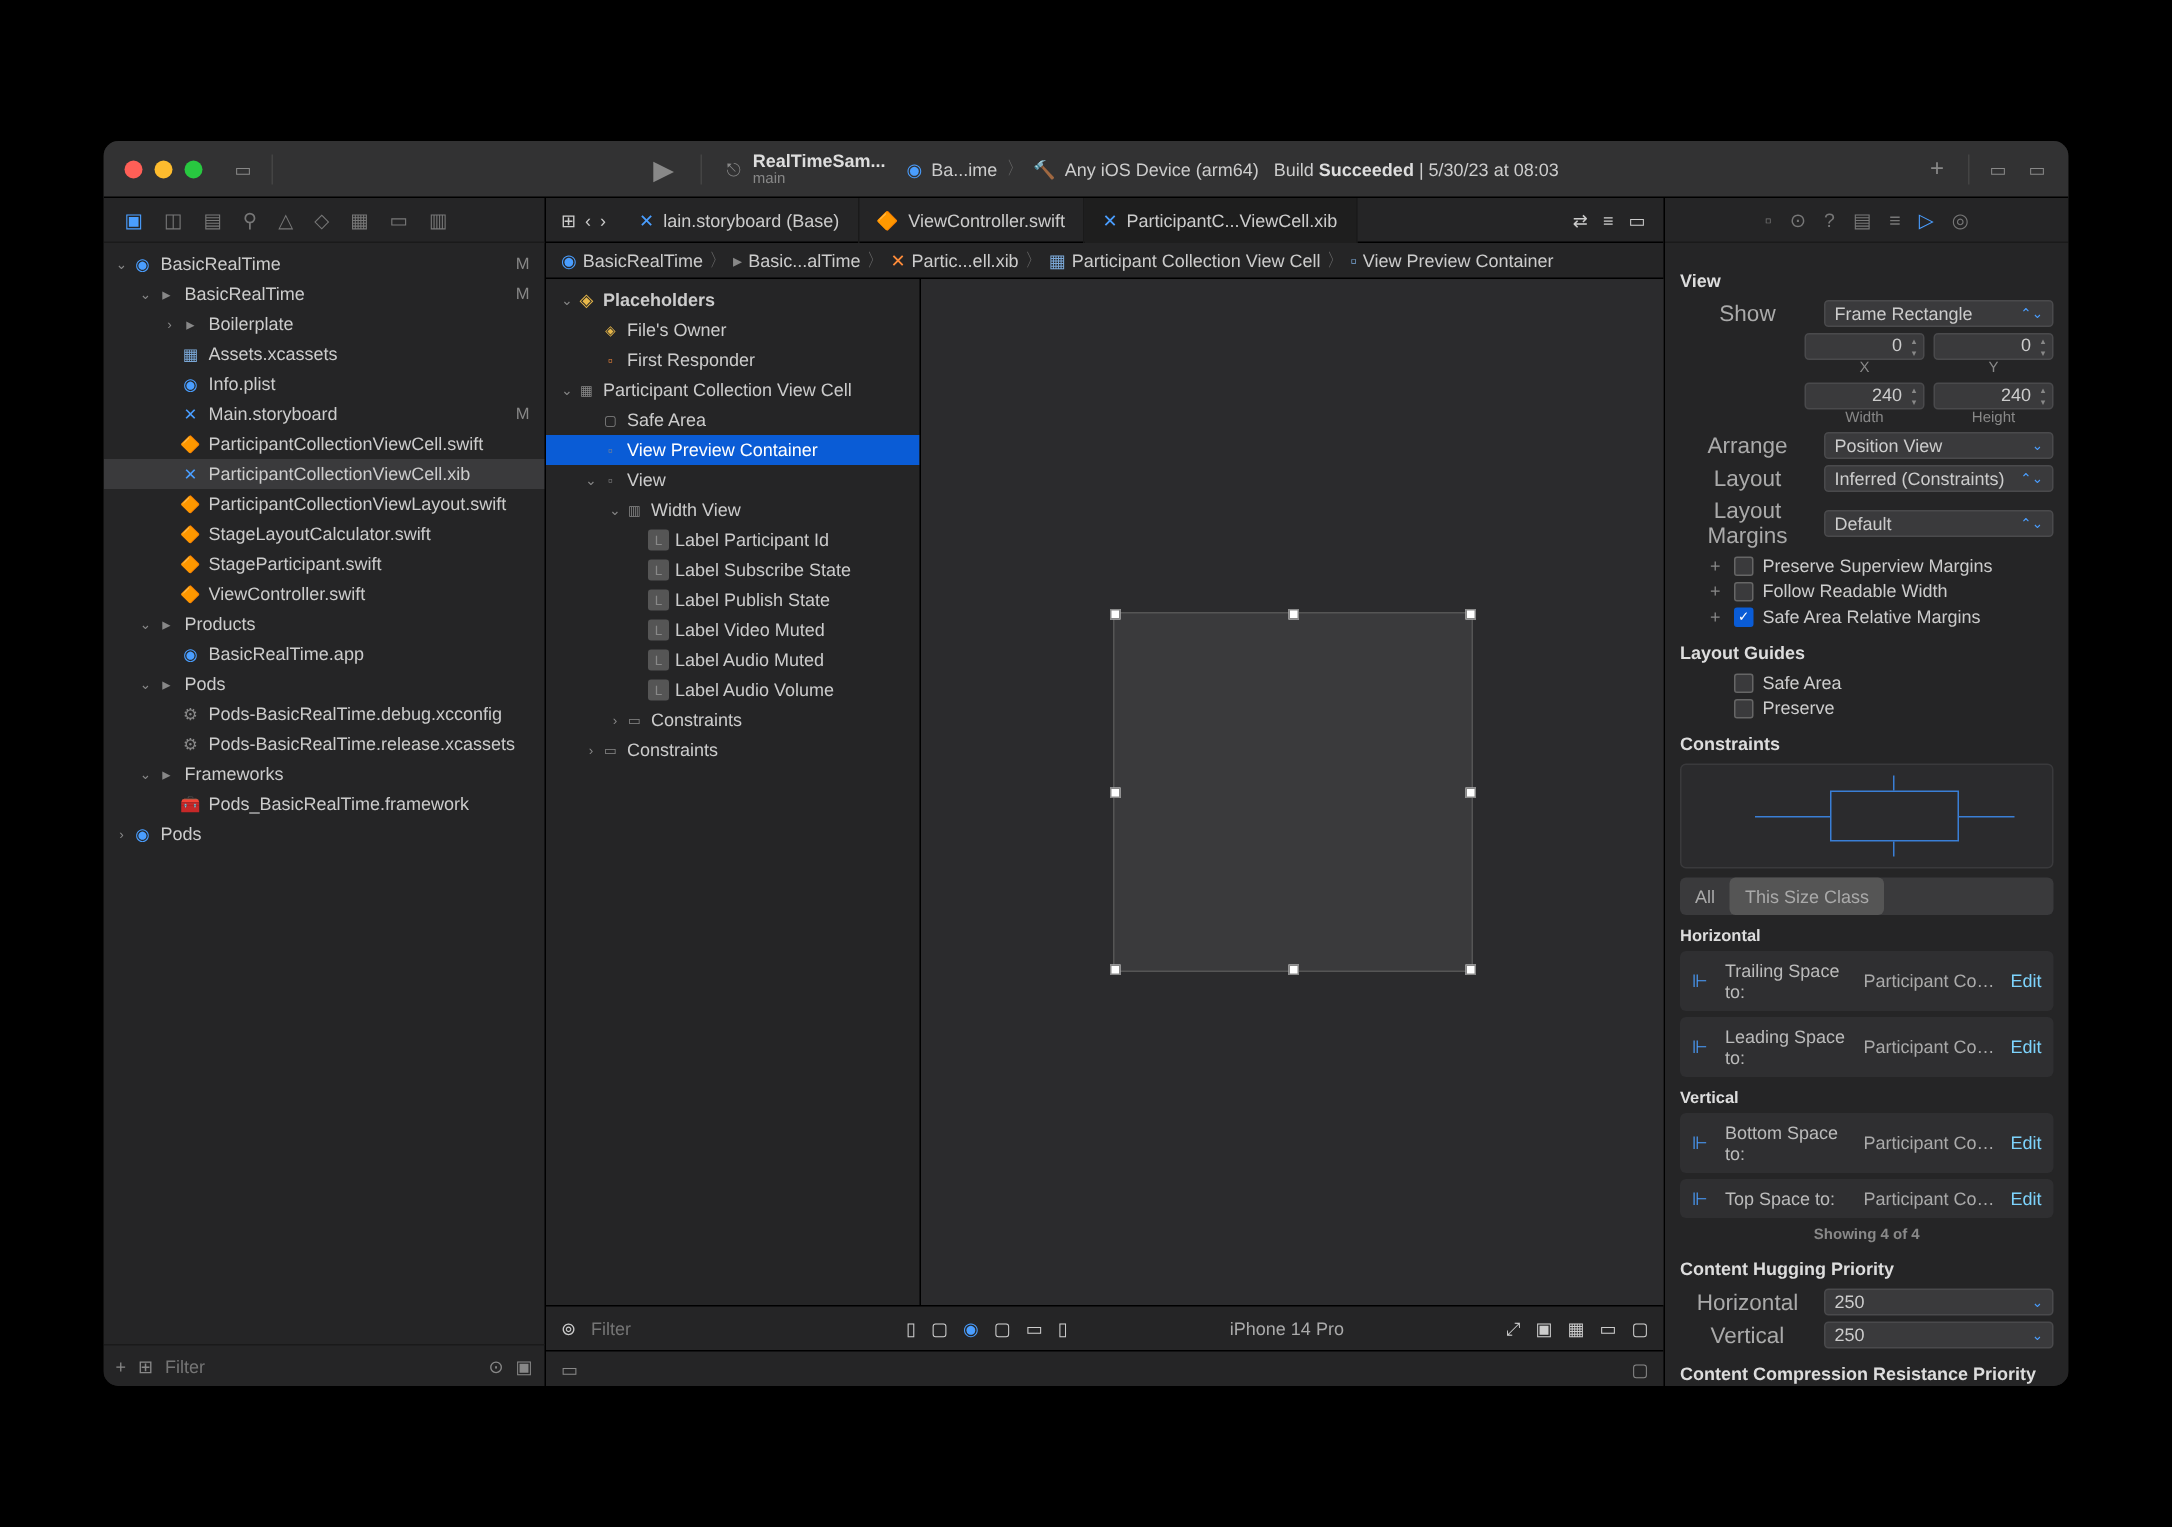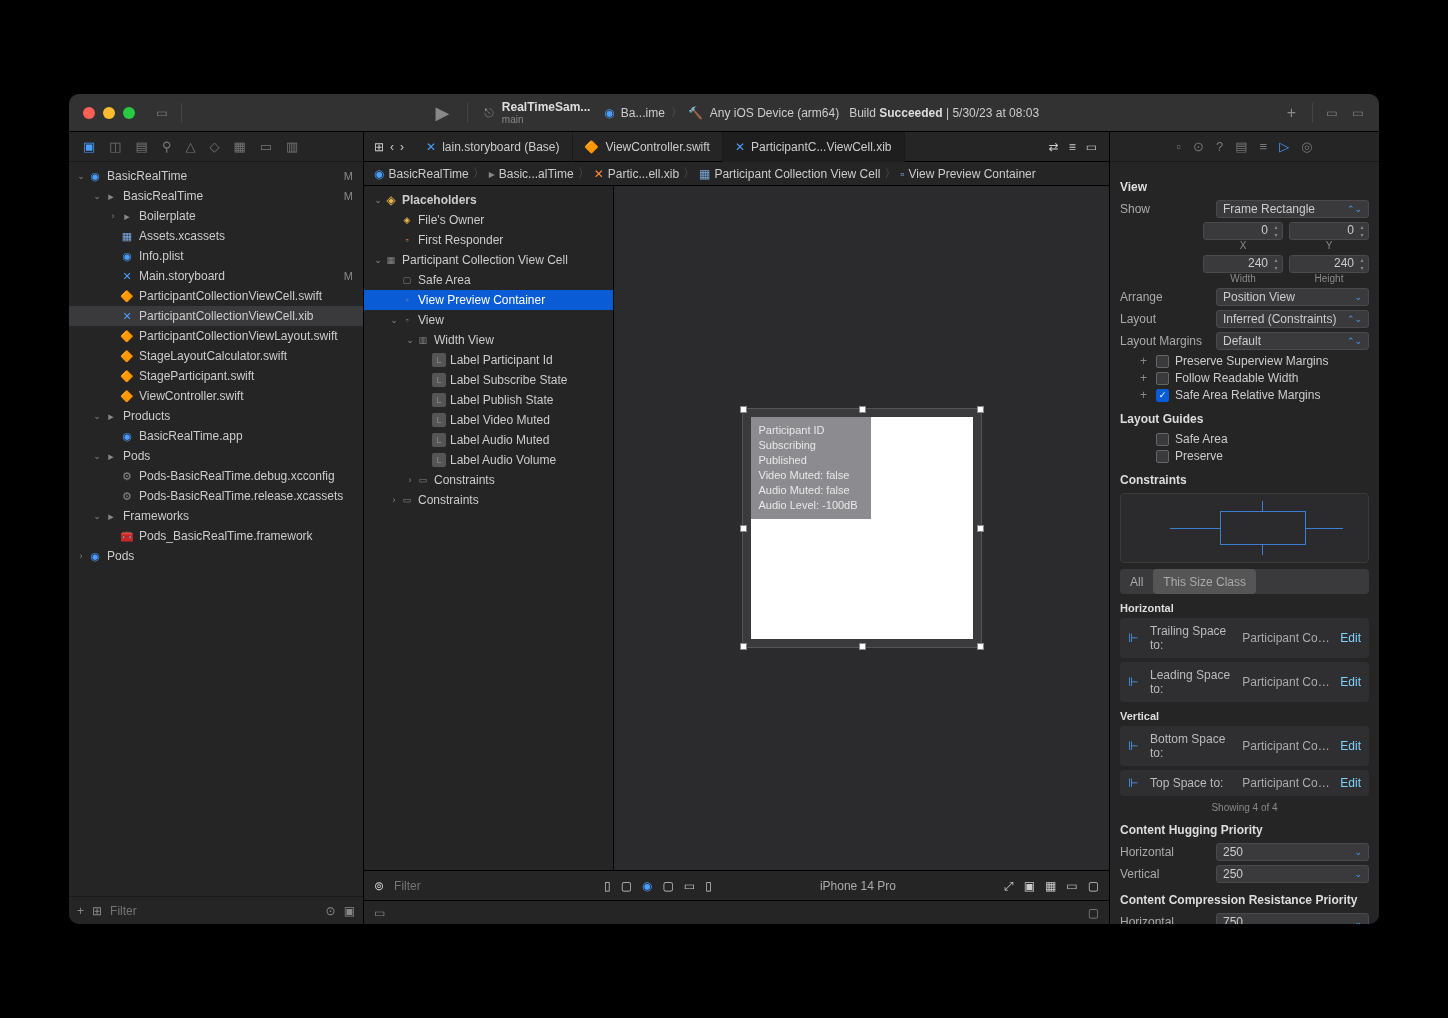--- a/index.html
+++ b/index.html
@@ -57,21 +57,21 @@
 .bottom-bar { height:30px; background:#252526; border-top:1px solid #000; display:flex; align-items:center; padding:0 10px; gap:10px; color:#888; }
 .bottom-bar input { flex:0 0 200px; background:transparent; border:none; color:#888; }
 .device { margin-left:auto; margin-right:auto; color:#aaa; }
 .insp { width:270px; background:#252526; border-left:1px solid #000; display:flex; flex-direction:column; overflow:hidden; }
 .insp-tabs { height:30px; display:flex; align-items:center; justify-content:center; gap:12px; border-bottom:1px solid #1a1a1a; }
 .insp-tabs span { color:#777; font-size:13px; }
 .insp-tabs .active { color:#4a9eff; }
 .insp-body { flex:1; overflow:auto; padding:8px 10px 20px; }
 .sect { font-weight:600; color:#ddd; margin:10px 0 6px; }
 .prow { display:flex; align-items:center; margin:4px 0; gap:6px; }
-.plabel { width:90px; text-align:left; color:#aaa; font-size:12px; }
+.plabel { width:90px; text-align:center; color:#aaa; font-size:15px; }
 .psel { flex:1; background:#3a3a3c; border:1px solid #4a4a4c; border-radius:3px; height:18px; padding:0 6px; display:flex; align-items:center; justify-content:space-between; font-size:11px; }
 .psel .arr { color:#4a9eff; font-size:9px; }
 .pnum { width:80px; background:#3a3a3c; border:1px solid #4a4a4c; border-radius:3px; height:18px; text-align:right; padding:0 14px 0 4px; font-size:11px; position:relative; }
 .stepper { position:absolute; right:0; top:0; bottom:0; width:12px; display:flex; flex-direction:column; }
 .stepper span{flex:1;font-size:6px;text-align:center;color:#888}
 .sublabel { font-size:10px; color:#888; text-align:center; }
 .check { display:flex; align-items:center; gap:6px; margin:3px 0 3px 20px; font-size:11px; }
 .cb { width:13px; height:13px; border:1px solid #666; border-radius:2px; background:#3a3a3c; display:flex; align-items:center; justify-content:center; font-size:9px; }
 .cb.on { background:#0a5cd6; border-color:#0a5cd6; color:#fff; }
 .constraint-vis { height:70px; background:#2b2b2d; border:1px solid #3a3a3c; border-radius:4px; margin:6px 0; position:relative; }
@@ -79,21 +79,21 @@
 .cv-line { position:absolute; background:#3a7fd6; }
 .seg { display:flex; background:#3a3a3c; border-radius:4px; height:25px; margin:6px 0; font-size:11px; }
 .seg span { flex:0 0 auto; padding:0 10px; display:flex; align-items:center; color:#aaa; }
 .seg .on { background:#555; border-radius:4px; }
 .crow { background:#2f2f31; border-radius:4px; padding:6px 8px; margin:4px 0; display:flex; align-items:center; gap:8px; font-size:11px; }
 .crow .cic { width:14px; color:#4a9eff; }
 .crow .ctxt { flex:1; color:#bbb; }
 .crow .cval { color:#aaa; max-width:90px; overflow:hidden; text-overflow:ellipsis; white-space:nowrap; }
 .crow .edit { color:#7dd3fc; }
 .subhead { font-size:11px; color:#999; margin:8px 0 4px; }
-.showing { text-align:center; color:#888; font-size:10px; margin:6px 0; }
+.showing { text-align:center; color:#888; font-size:10px; margin:6px 0;font-weight:bold; }
 </style>
 </head>
 <body>
 
 <div class="window">
 
   <div class="titlebar">
     <div class="traffic">
       <div class="tl red"></div>
       <div class="tl yellow"></div>
@@ -365,30 +365,20 @@
               <span class="label">Constraints</span>
             </div>
             <div class="orow" style="padding-left: 24px;">
               <span class="disc">›</span>
               <span class="oic" style="color:#888;background:transparent;border-radius:2px;font-size:9px">▭</span>
               <span class="label">Constraints</span>
             </div>
           </div>
         <div class="canvas">
           <div class="cell">
-            <div class="preview">
-              <div class="info-overlay" id="overlay">
-                  <div>Participant ID</div>
-                  <div>Subscribing</div>
-                  <div>Published</div>
-                  <div>Video Muted: false</div>
-                  <div>Audio Muted: false</div>
-                  <div>Audio Level: -100dB</div>
-                </div>
-            </div>
             <div class="handle" style="left:-3px;top:-3px"></div>
             <div class="handle" style="right:-3px;top:-3px"></div>
             <div class="handle" style="left:-3px;bottom:-3px"></div>
             <div class="handle" style="right:-3px;bottom:-3px"></div>
             <div class="handle" style="left:50%;top:-3px;margin-left:-3px"></div>
             <div class="handle" style="left:50%;bottom:-3px;margin-left:-3px"></div>
             <div class="handle" style="top:50%;left:-3px;margin-top:-3px"></div>
             <div class="handle" style="top:50%;right:-3px;margin-top:-3px"></div>
           </div>
         </div>

